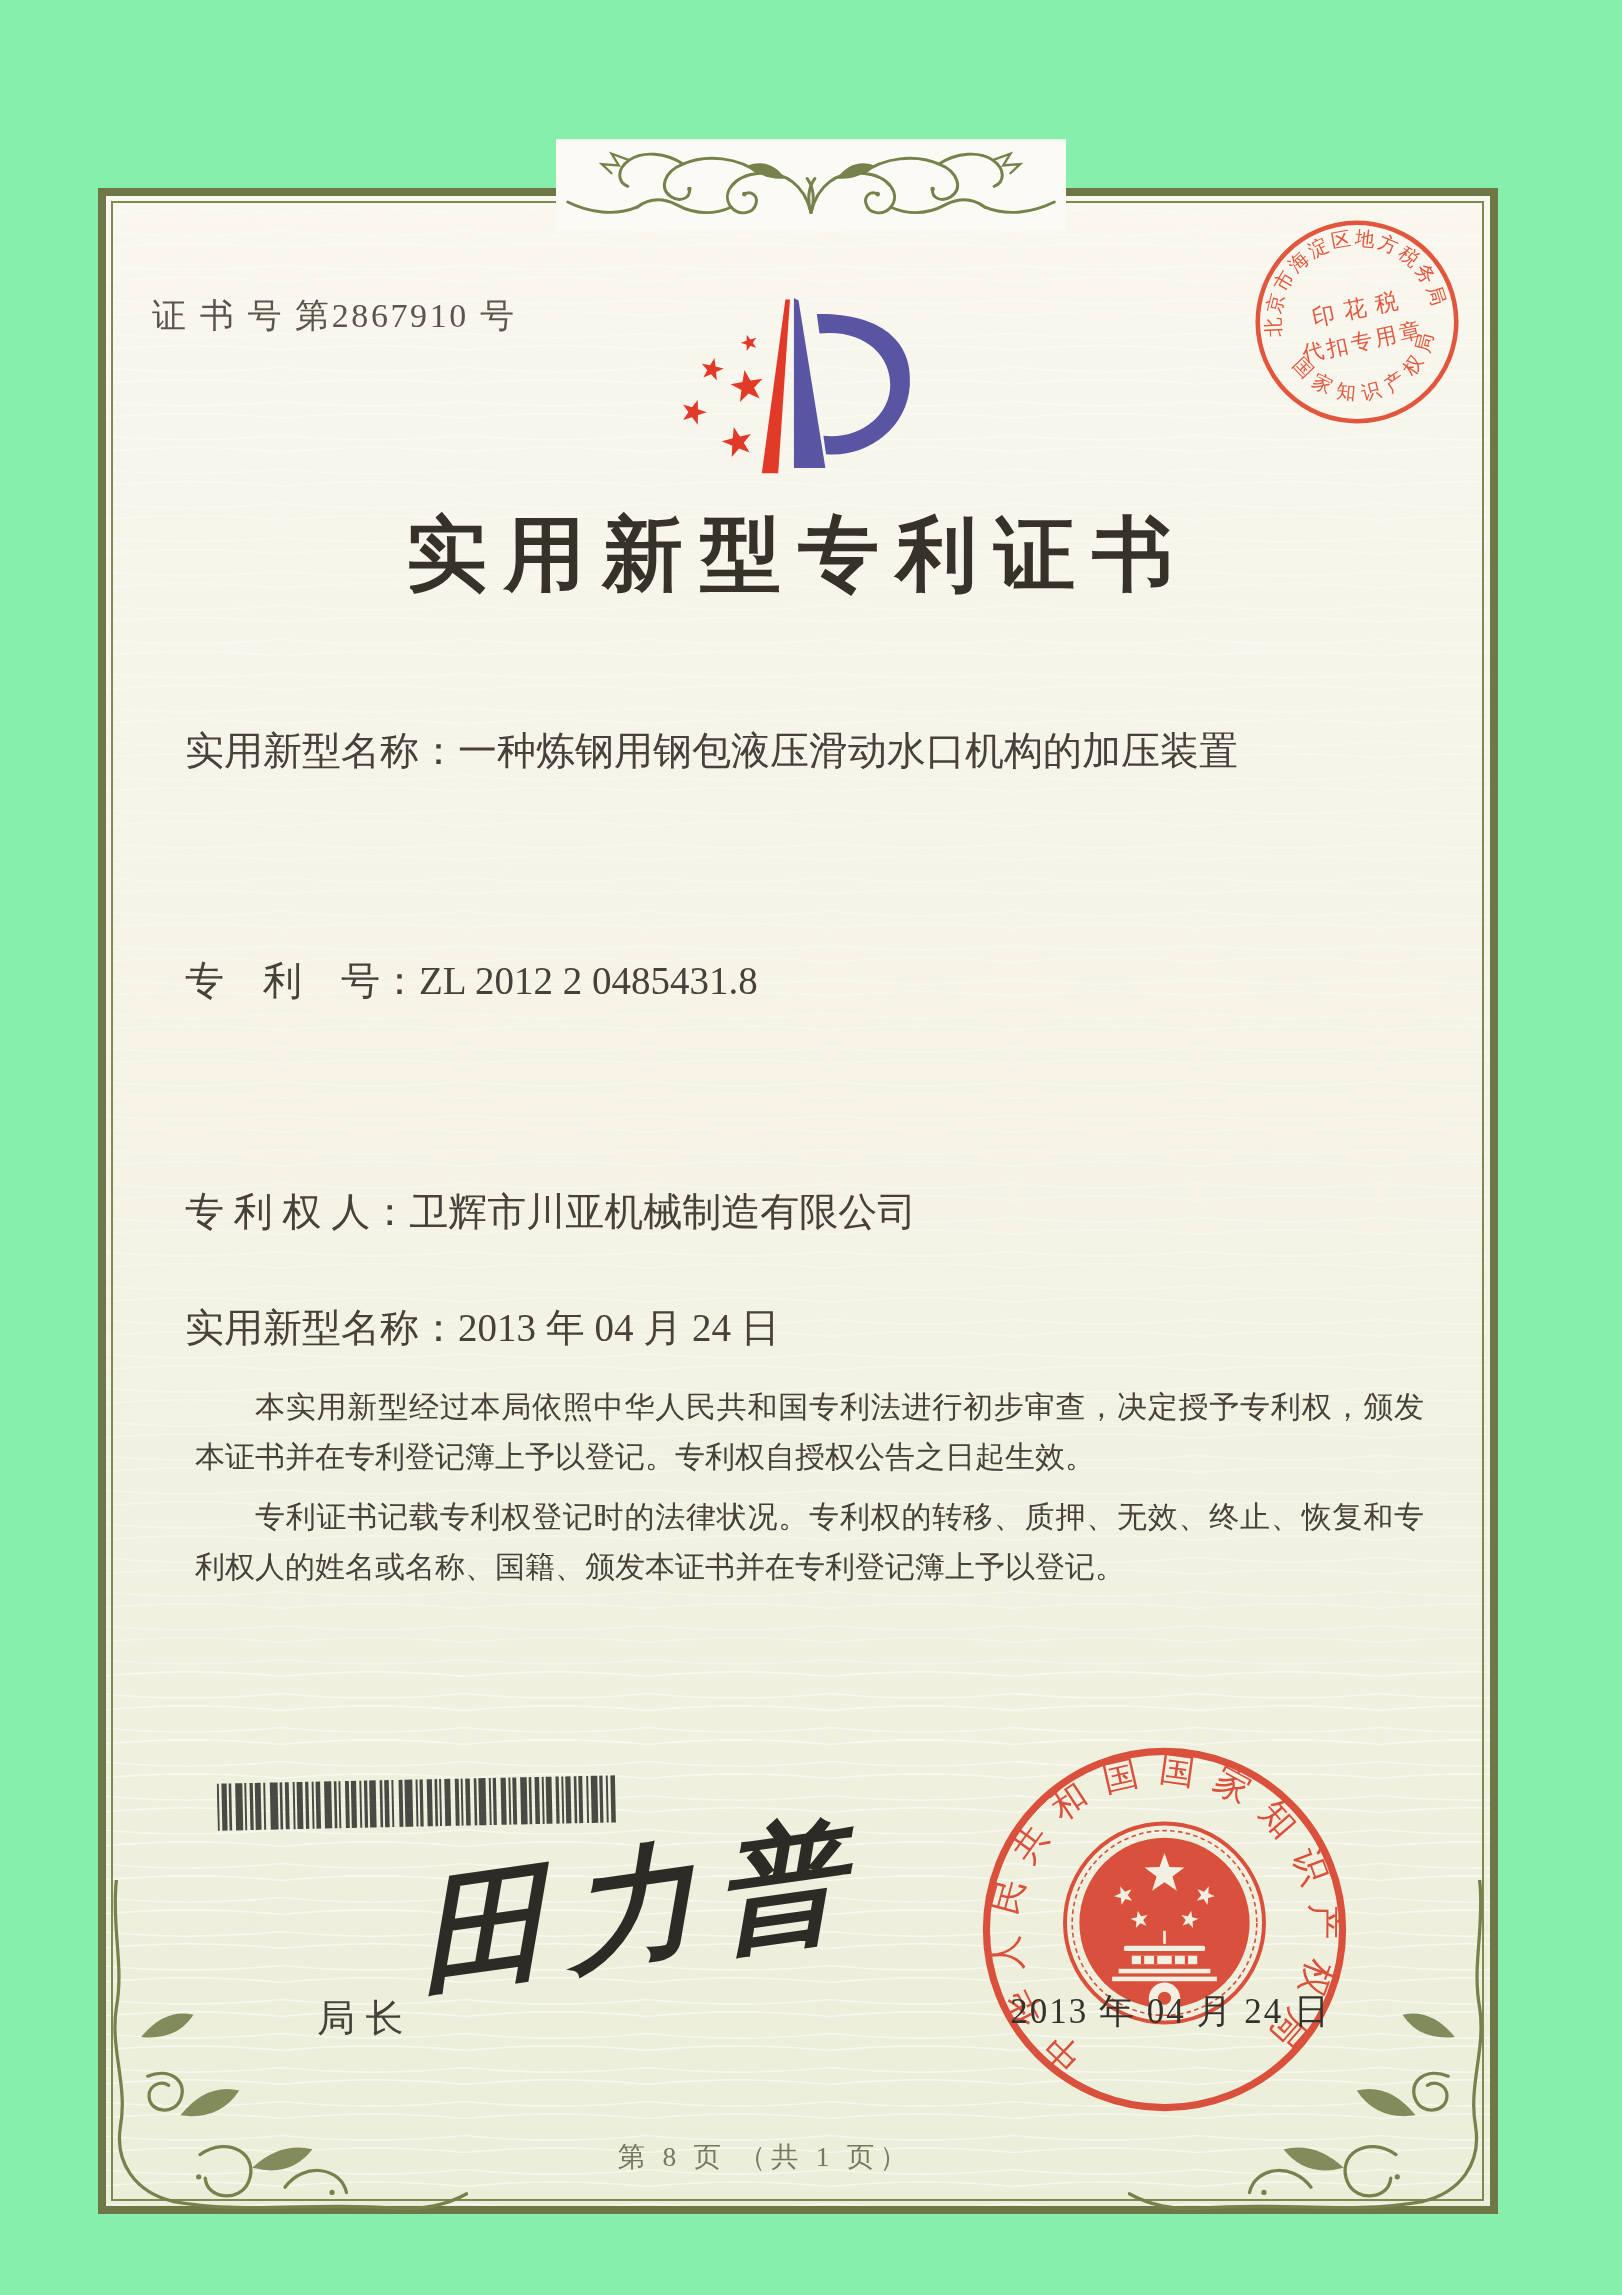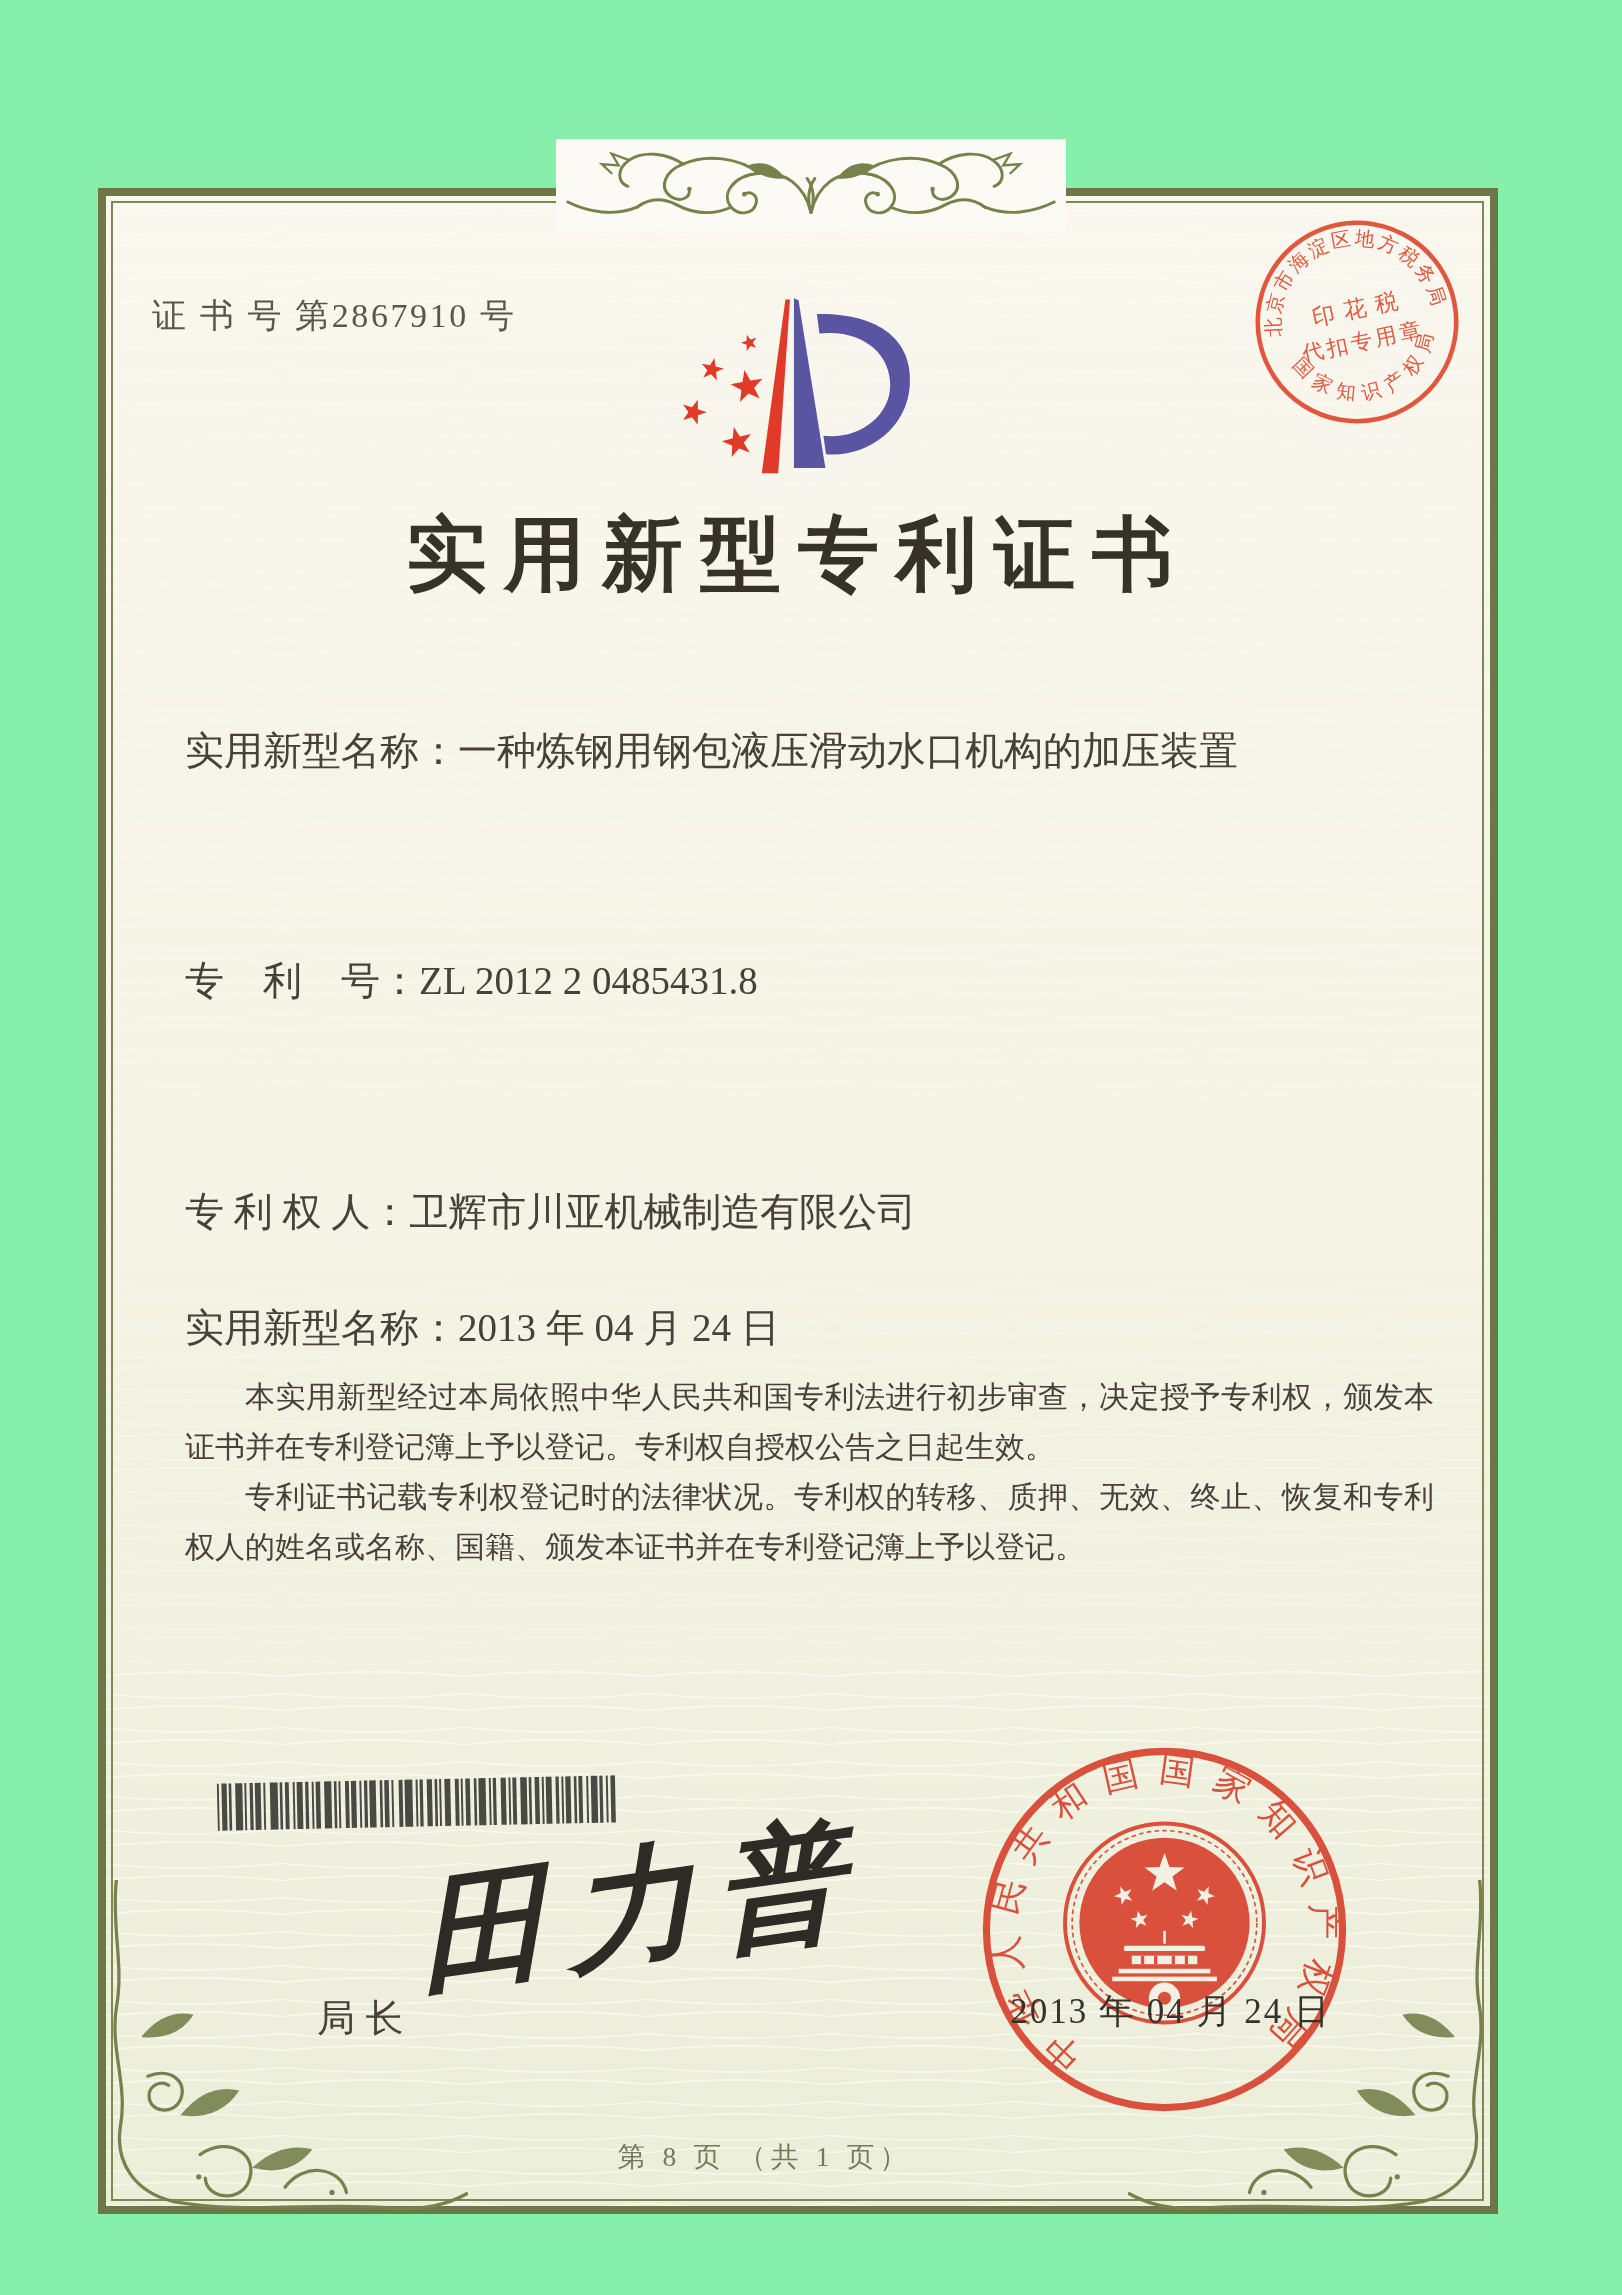--- a/index.html
+++ b/index.html
@@ -31,21 +31,21 @@
     color:var(--title_ink,#363229);
   }
   .field { position:absolute; left:185px; font-size:39px; line-height:1.25; color:var(--ink,#46413a); white-space:nowrap; }
   .field .lbl { }
   .field .val { }
   .body-block {
     position:absolute; left:185px; top:1372px; width:1249px;
     font-size:30px; line-height:50px; color:var(--ink,#46413a);
     text-align:justify;
   }
-  .body-block p { margin:0; text-indent:2em; }
+  .body-block p { margin:10px; text-indent:2em; }
   .barcode { position:absolute; left:217px; top:1778px; transform:rotate(-1.2deg); opacity:.88; }
   .signer-title {
     position:absolute; left:317px; top:1993px; font-size:38px; letter-spacing:10.5px;
     color:var(--ink,#46413a);
   }
   .signature-name {
     position:absolute; left:419px; top:1863px; font-size:128px; font-weight:bold;
     font-style:italic; letter-spacing:22px; color:#2d2b25;
     transform:rotate(-8deg) skewX(-4deg); transform-origin:left center; line-height:1.2;
     white-space:nowrap;

